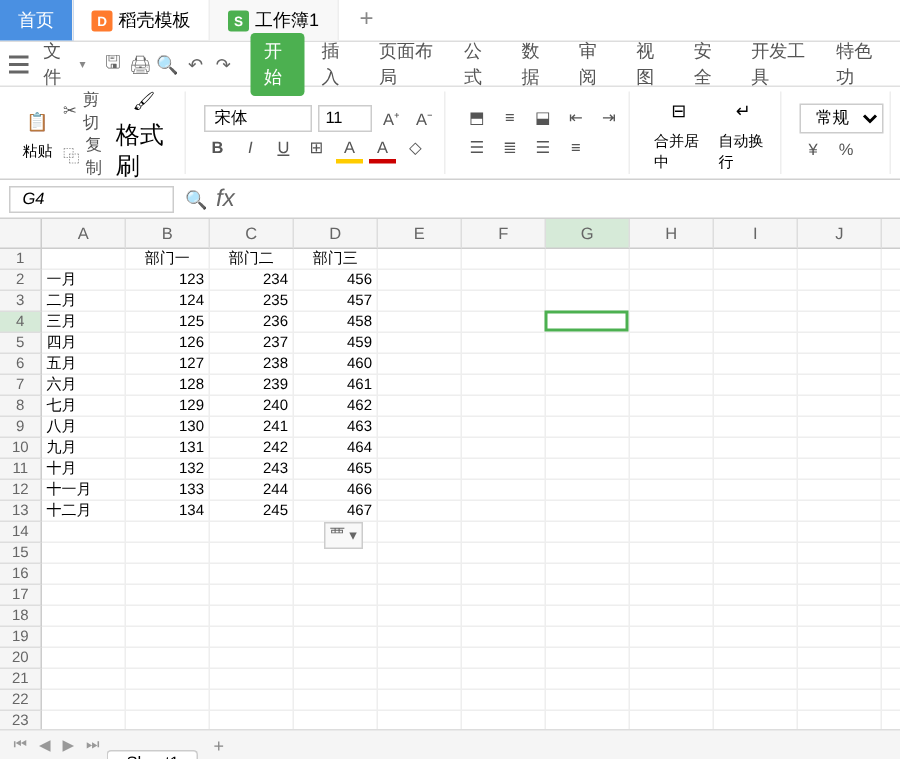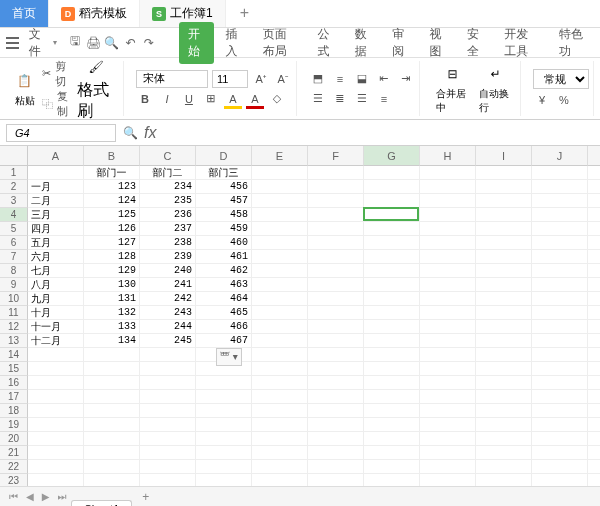--- a/index.html
+++ b/index.html
@@ -7,21 +7,21 @@
 
 .title-tabs { background: #fff; height: 28px; display: flex; border-bottom: 1px solid #ddd; }
 .ttab { padding: 4px 12px; display: flex; align-items: center; gap: 4px; border-right: 1px solid #eee; cursor: pointer; }
 .ttab.active { background: #4a90e2; color: #fff; }
 .ttab.doc { background: #f8f8f8; }
 .ttab-icon { width: 14px; height: 14px; border-radius: 2px; display: inline-flex; align-items: center; justify-content: center; color: #fff; font-size: 9px; font-weight: bold; }
 .ico-orange { background: #ff7b2e; }
 .ico-green { background: #4cb050; }
 .ttab-add { padding: 4px 14px; color: #888; font-size: 16px; }
 
-.menu-bar { background: #fff; height: 30px; display: flex; align-items: center; padding: 0 6px; gap: 16px; border-bottom: 1px solid #e0e0e0; }
+.menu-bar { background: #fff; height: 30px; display: flex; align-items: center; padding: 0 6px; gap: 4px; border-bottom: 1px solid #e0e0e0; }
 .menu-left { display: flex; align-items: center; gap: 2px; }
 .hamburger { display: inline-block; width: 14px; height: 12px; position: relative; }
 .hamburger::before, .hamburger::after, .hamburger span { content: ""; position: absolute; left: 0; right: 0; height: 2px; background: #666; }
 .hamburger::before { top: 0; } .hamburger span { top: 5px; } .hamburger::after { bottom: 0; }
 .menu-file { padding: 3px 8px; color: #555; display: flex; align-items: center; gap: 3px; }
 .tb-icon { width: 18px; height: 18px; display: inline-flex; align-items: center; justify-content: center; color: #666; border-radius: 2px; }
 .chev { font-size: 8px; color: #888; }
 .ribbon-tabs { display: flex; gap: 2px; margin-left: 6px; }
 .rtab { padding: 4px 9px; color: #555; border-radius: 3px; cursor: pointer; }
 .rtab.active { background: #4cb050; color: #fff; }
@@ -46,21 +46,21 @@
 .g-corner { position: absolute; top: 0; left: 0; width: 28px; height: 20px; background: #f5f5f5; border-right: 1px solid #ccc; border-bottom: 1px solid #ccc; }
 .col-headers { position: absolute; top: 0; left: 28px; display: flex; height: 20px; }
 .ch { width: 56px; background: #f5f5f5; border-right: 1px solid #ddd; border-bottom: 1px solid #ccc; text-align: center; line-height: 20px; color: #666; font-size: 11px; }
 .ch.active { background: #d6ead8; }
 .row-headers { position: absolute; top: 20px; left: 0; width: 28px; }
 .rh { height: 14px; background: #f5f5f5; border-right: 1px solid #ccc; border-bottom: 1px solid #ddd; text-align: center; line-height: 14px; color: #666; font-size: 10px; }
 .rh.active { background: #d6ead8; }
 .cells { position: absolute; top: 20px; left: 28px; }
 .row { display: flex; height: 14px; }
 .cell { width: 56px; height: 14px; border-right: 1px solid #eee; border-bottom: 1px solid #eee; padding: 0 3px; font-size: 10px; line-height: 14px; overflow: hidden; white-space: nowrap; }
-.cell.r { text-align: right; font-family: Liberation Mono, monospace; }
+.cell.r { text-align: right; }
 .cell.c { text-align: center; }
 .active-cell { position: absolute; border: 2px solid #4cb050; pointer-events: none; }
 .paste-tag { position: absolute; background: #f8f8f8; border: 1px solid #ccc; padding: 1px 3px; font-size: 10px; color: #666; }
 
 .sheet-tabs { background: #f5f5f5; height: 20px; display: flex; align-items: center; padding: 0 6px; gap: 2px; border-top: 1px solid #ddd; }
 .nav-arr { color: #999; padding: 0 3px; cursor: pointer; font-size: 10px; }
 .sheet-tab { background: #fff; padding: 2px 12px; border: 1px solid #ccc; border-bottom: none; font-size: 11px; border-radius: 3px 3px 0 0; margin-top: 24px; }
 .sheet-add { padding: 2px 8px; color: #888; cursor: pointer; }
 </style>
 </head>

